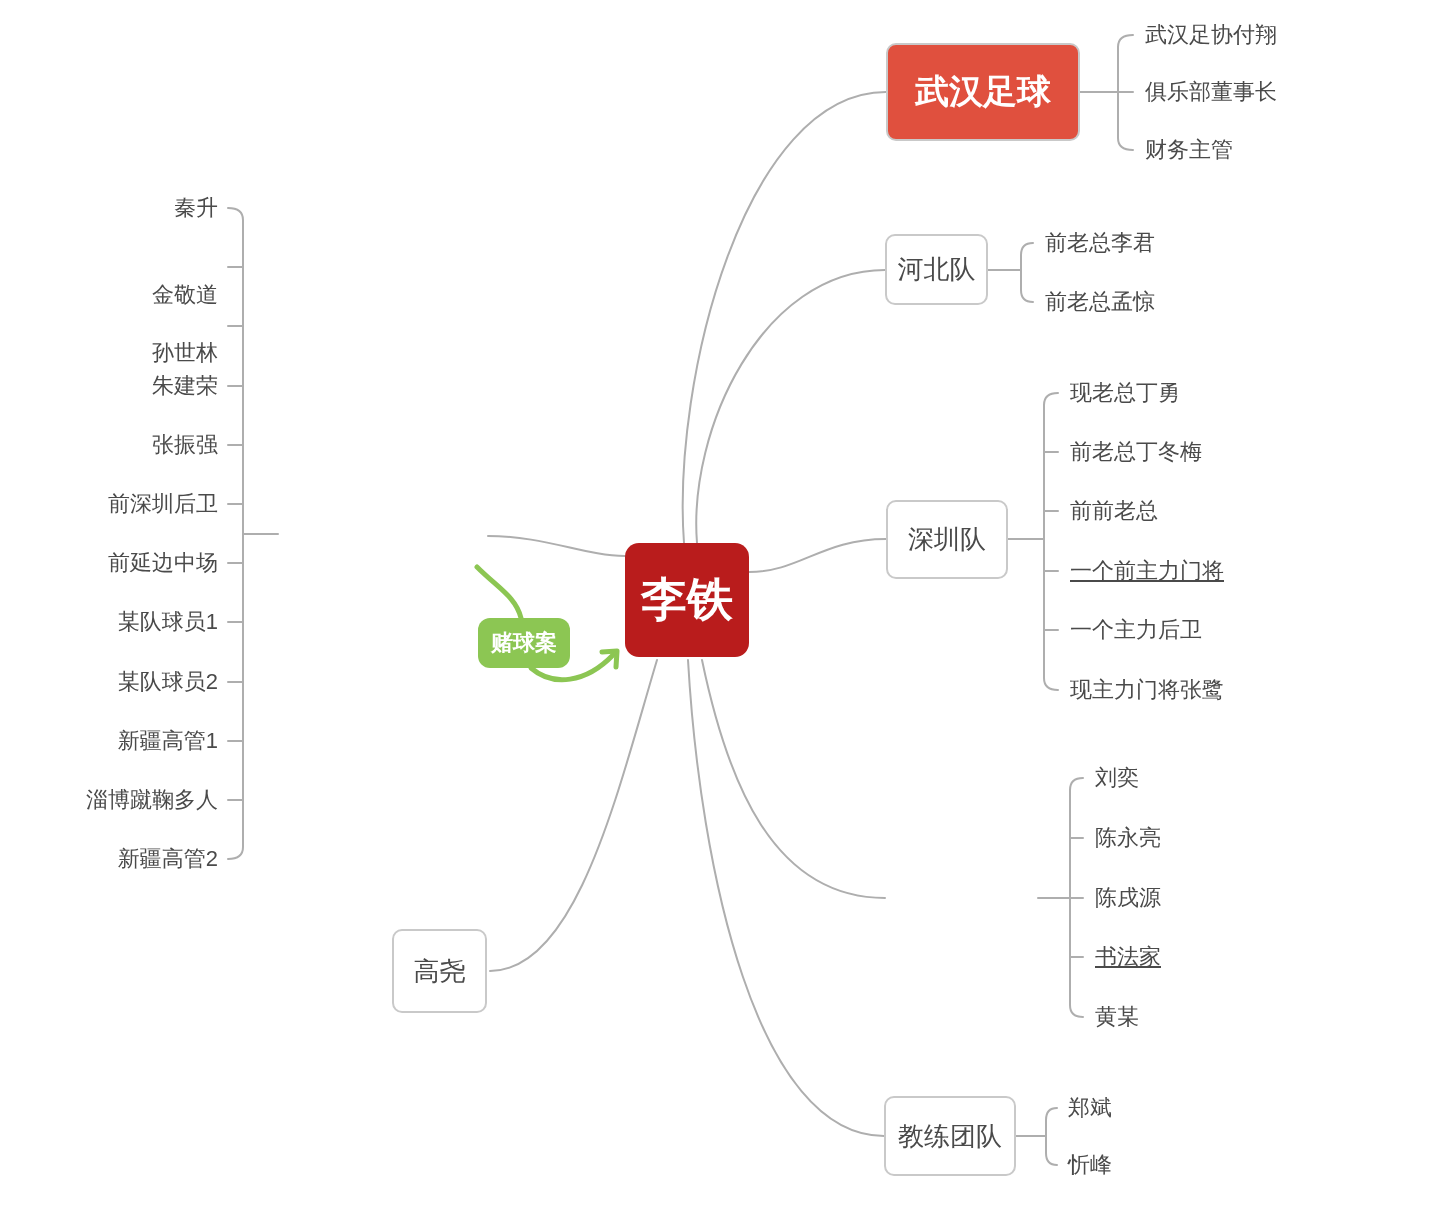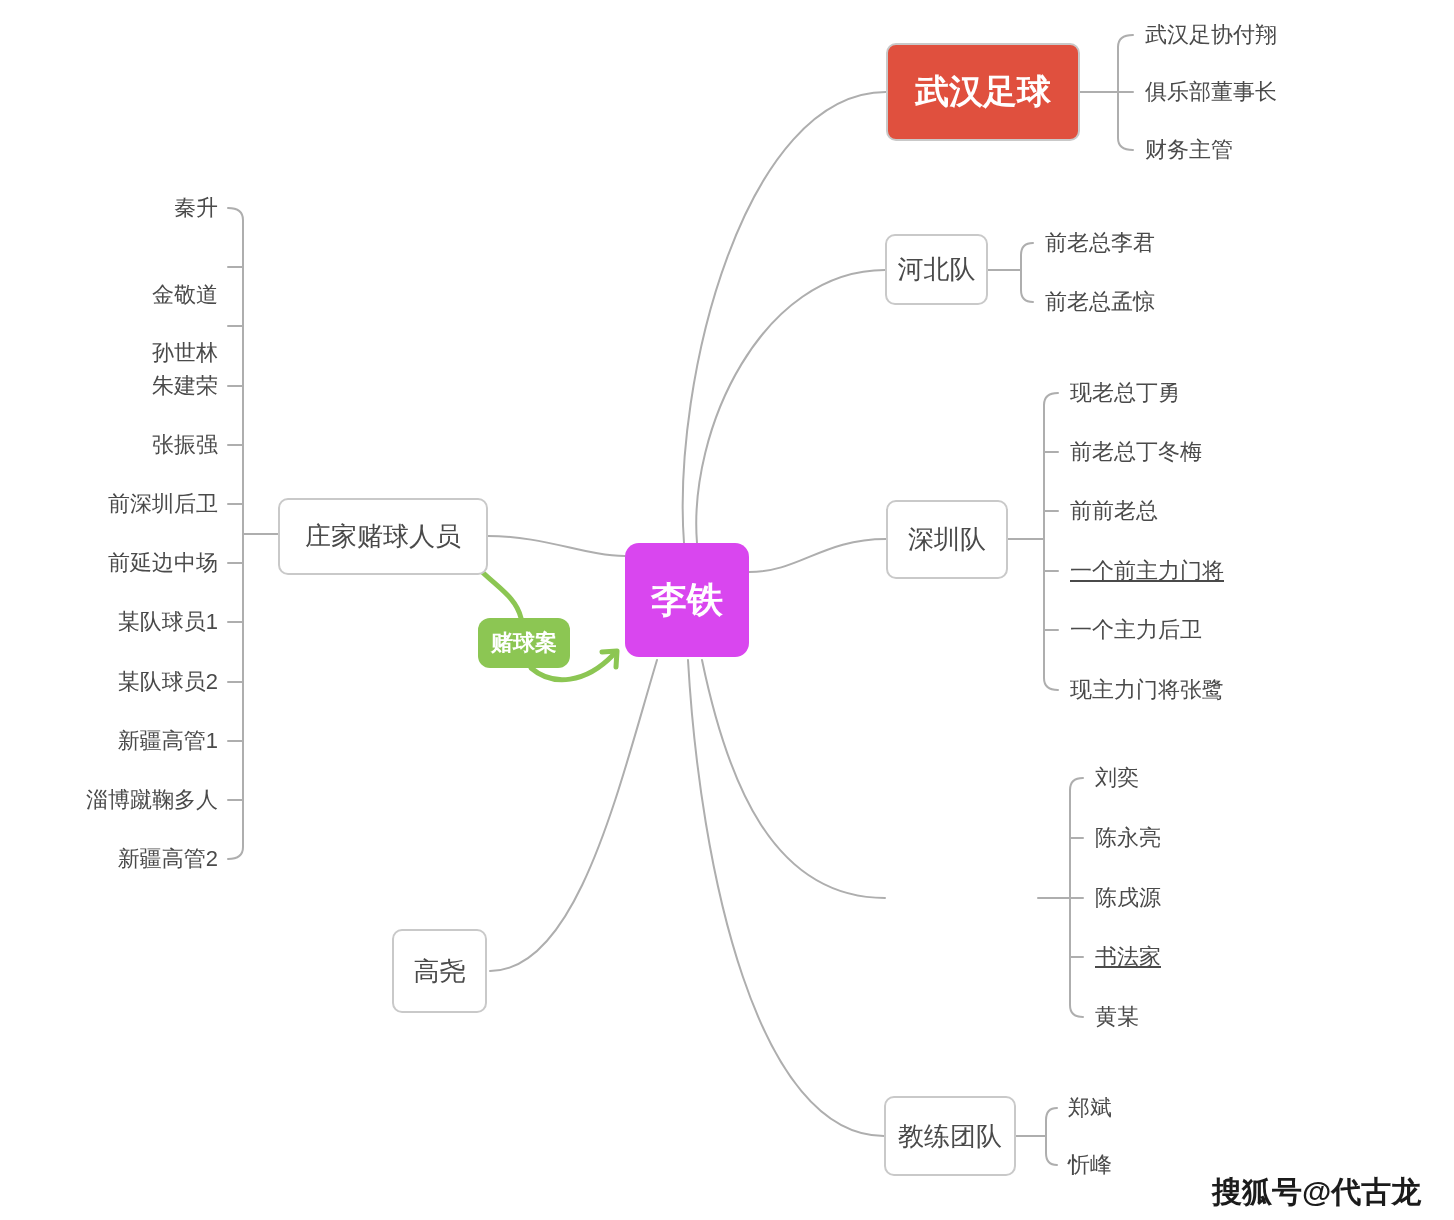--- a/index.html
+++ b/index.html
@@ -16,22 +16,22 @@
     display:flex;align-items:center;justify-content:center;
     box-sizing:border-box;
     background:#ffffff;
     border:2px solid #C9C9C9;
     border-radius:10px;
     font-size:26px;color:#4A4A4A;
     white-space:nowrap;
     z-index:2;
   }
   .node.root{
-    background:#d946ef;border:none;color:#ffffff;
-    font-size:36px;font-weight:bold;border-radius:14px;
+    background:#b91c1c;border:none;color:#ffffff;
+    font-size:46px;font-weight:bold;border-radius:14px;
   }
   .node.emphasis{
     background:#E0503E;color:#ffffff;
     font-size:34px;font-weight:bold;
   }
   .node.annotation{
     background:#8CC653;border:none;color:#ffffff;
     font-size:22px;font-weight:bold;border-radius:12px;
     z-index:3;
   }
@@ -131,33 +131,31 @@
   <div class="child" style="left:1095px;top:778px;">刘奕</div>
   <div class="child" style="left:1095px;top:838px;">陈永亮</div>
   <div class="child" style="left:1095px;top:898px;">陈戌源</div>
   <div class="child" style="left:1095px;top:957px;text-decoration:underline;">书法家</div>
   <div class="child" style="left:1095px;top:1017px;">黄某</div>
 
   <div class="node" style="left:884px;top:1096px;width:132px;height:80px;">教练团队</div>
   <div class="child" style="left:1068px;top:1108px;">郑斌</div>
   <div class="child" style="left:1068px;top:1165px;">忻峰</div>
 
-  <div class="node" style="left:278px;top:498px;width:210px;height:77px;">庄家赌球人员</div>
   <div class="child left-side" style="right:1236px;top:208px;">秦升</div>
   <div class="child left-side" style="right:1236px;top:267px;margin-top:28px;">金敬道</div>
   <div class="child left-side" style="right:1236px;top:320px;margin-top:33px;">孙世林</div>
   <div class="child left-side" style="right:1236px;top:386px;">朱建荣</div>
   <div class="child left-side" style="right:1236px;top:445px;">张振强</div>
   <div class="child left-side" style="right:1236px;top:504px;">前深圳后卫</div>
   <div class="child left-side" style="right:1236px;top:563px;">前延边中场</div>
   <div class="child left-side" style="right:1236px;top:622px;">某队球员1</div>
   <div class="child left-side" style="right:1236px;top:682px;">某队球员2</div>
   <div class="child left-side" style="right:1236px;top:741px;">新疆高管1</div>
   <div class="child left-side" style="right:1236px;top:800px;">淄博蹴鞠多人</div>
   <div class="child left-side" style="right:1236px;top:859px;">新疆高管2</div>
 
   <div class="node" style="left:392px;top:929px;width:95px;height:84px;">高尧</div>
 
   <div class="node annotation" style="left:478px;top:618px;width:92px;height:50px;">赌球案</div>
 
-  <div class="watermark">搜狐号@代古龙</div>
 
 </div>
 
 </body></html>

